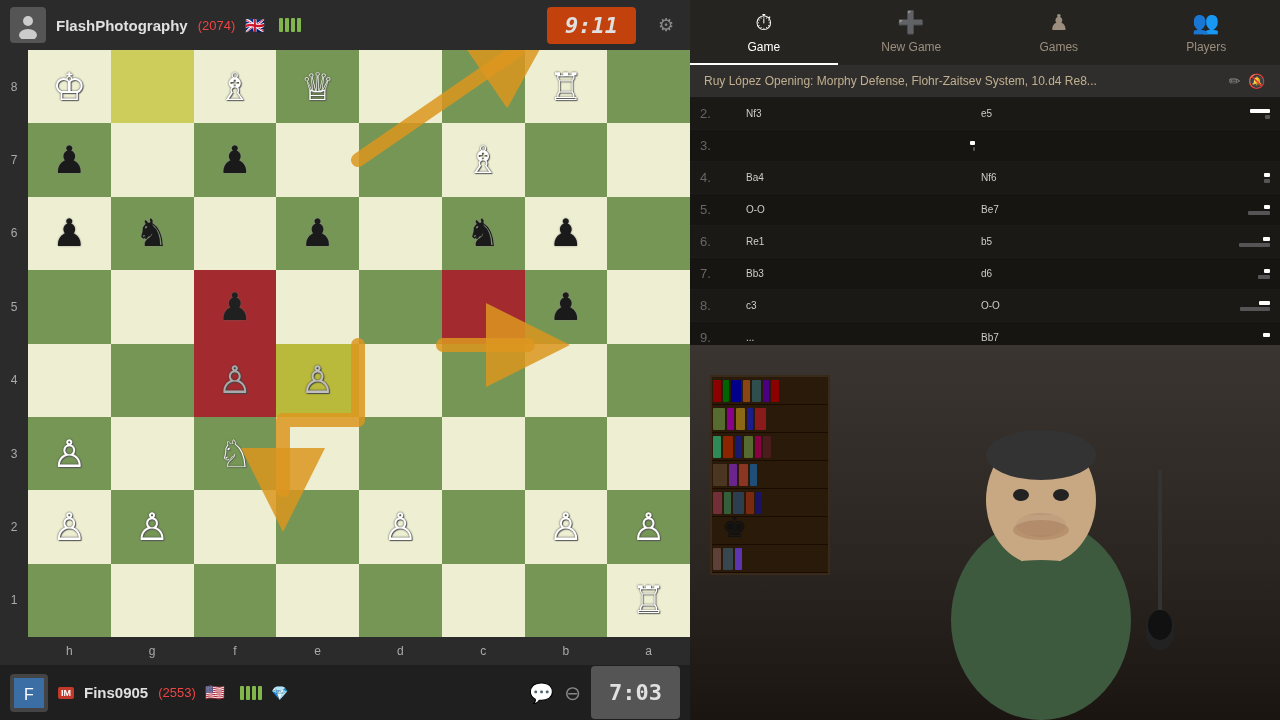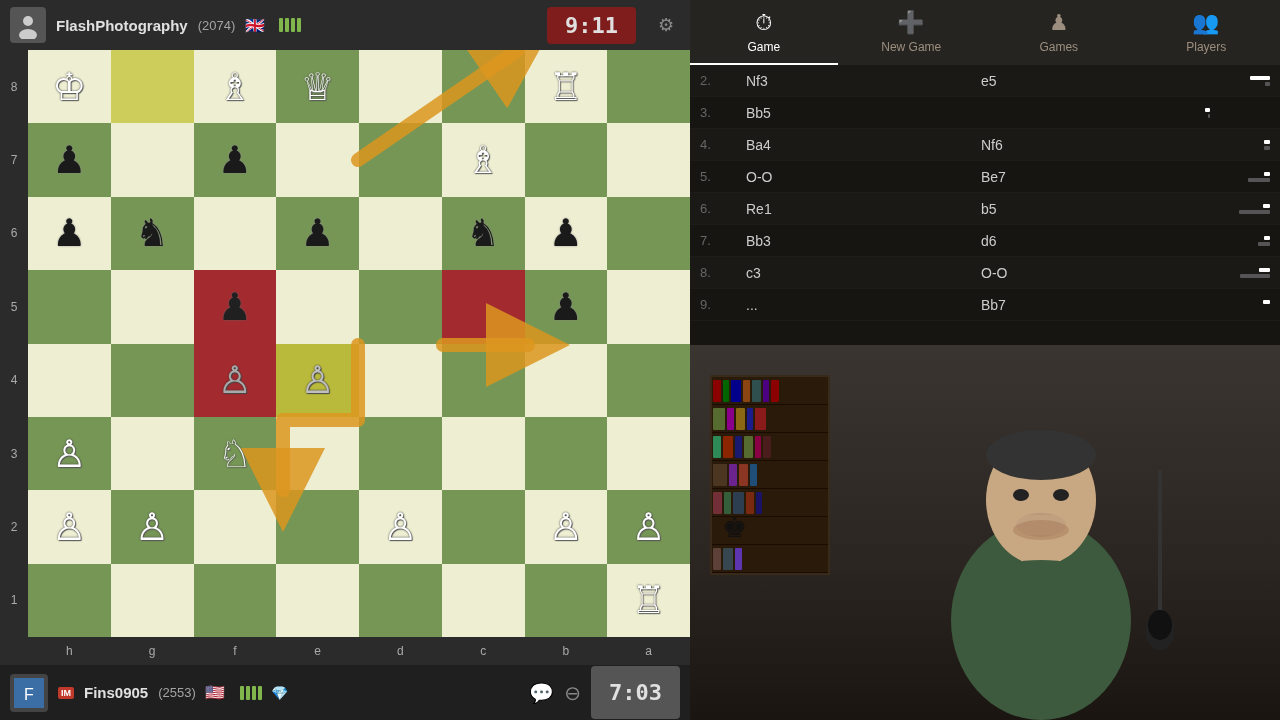--- a/index.html
+++ b/index.html
@@ -41,47 +41,48 @@
       justify-content: center;
       color: #ccc;
       font-size: 18px;
     }
     .player-name {
       color: #e0e0e0;
       font-size: 15px;
       font-weight: 600;
     }
     .player-rating {
-      color: #a3a3a3;
+      color: #ef4444;
       font-size: 13px;
     }
     .player-flag {
       font-size: 16px;
     }
     .player-bars {
       display: flex;
       gap: 2px;
       margin-left: 4px;
     }
     .player-bars span {
       display: block;
       width: 4px;
       height: 14px;
       background: #81b64c;
       border-radius: 1px;
     }
     .timer-display {
       margin-left: auto;
-      background: #7f1d1d;
+      background: #c2410c;
       color: #e0e0e0;
       font-size: 22px;
       font-weight: bold;
       padding: 6px 18px;
       border-radius: 4px;
       font-family: monospace;
+      font-style: italic;
     }
     .gear-btn {
       width: 28px;
       height: 28px;
       background: none;
       border: none;
       color: #888;
       font-size: 18px;
       cursor: pointer;
       margin-left: 6px;
@@ -278,21 +279,21 @@
       border-bottom: 1px solid #1e1c1a;
       min-height: 32px;
     }
     .move-row:nth-child(odd) { background: #1a1916; }
     .move-num {
       color: #666;
       font-size: 13px;
     }
     .move-white, .move-black {
       color: #ccc;
-      font-size: 14px;
+      font-size: 10px;
       padding: 3px 6px;
       border-radius: 3px;
       cursor: pointer;
     }
     .eval-bars {
       display: flex;
       flex-direction: column;
       align-items: flex-end;
       gap: 2px;
     }
@@ -576,35 +577,39 @@
     <div class="nav-item">
       <span class="nav-icon">♟</span>
       <span>Games</span>
     </div>
     <div class="nav-item">
       <span class="nav-icon">👥</span>
       <span>Players</span>
     </div>
   </div>
 
+  <div class="game-info-bar">
+    <span class="opening-name">Ruy López Opening: Morphy Defense, Flohr-Zaitsev System, 10.d4 Re8...</span>
+    <button class="info-btn">✏</button>
+    <button class="info-btn">🔕</button>
+  </div>
 
   <div class="moves-panel" id="moves-list">
 
   <div class="move-row">
         <span class="move-num">2.</span>
         <span class="move-white">Nf3</span>
         <span class="move-black">e5</span>
         <div class="eval-bars">
           <div class="eval-bar-white" style="width: 20.5px;"></div>
           <div class="eval-bar-black" style="width: 5px;"></div>
         </div>
       </div>
       <div class="move-row">
         <span class="move-num">3.</span>
-        <span class="move-white">Bb5</span>
         <div class="eval-bars">
           <div class="eval-bar-white" style="width: 5.5px;"></div>
           <div class="eval-bar-black" style="width: 2.5px;"></div>
         </div>
       </div>
       <div class="move-row">
         <span class="move-num">4.</span>
         <span class="move-white">Ba4</span>
         <span class="move-black">Nf6</span>
         <div class="eval-bars">

